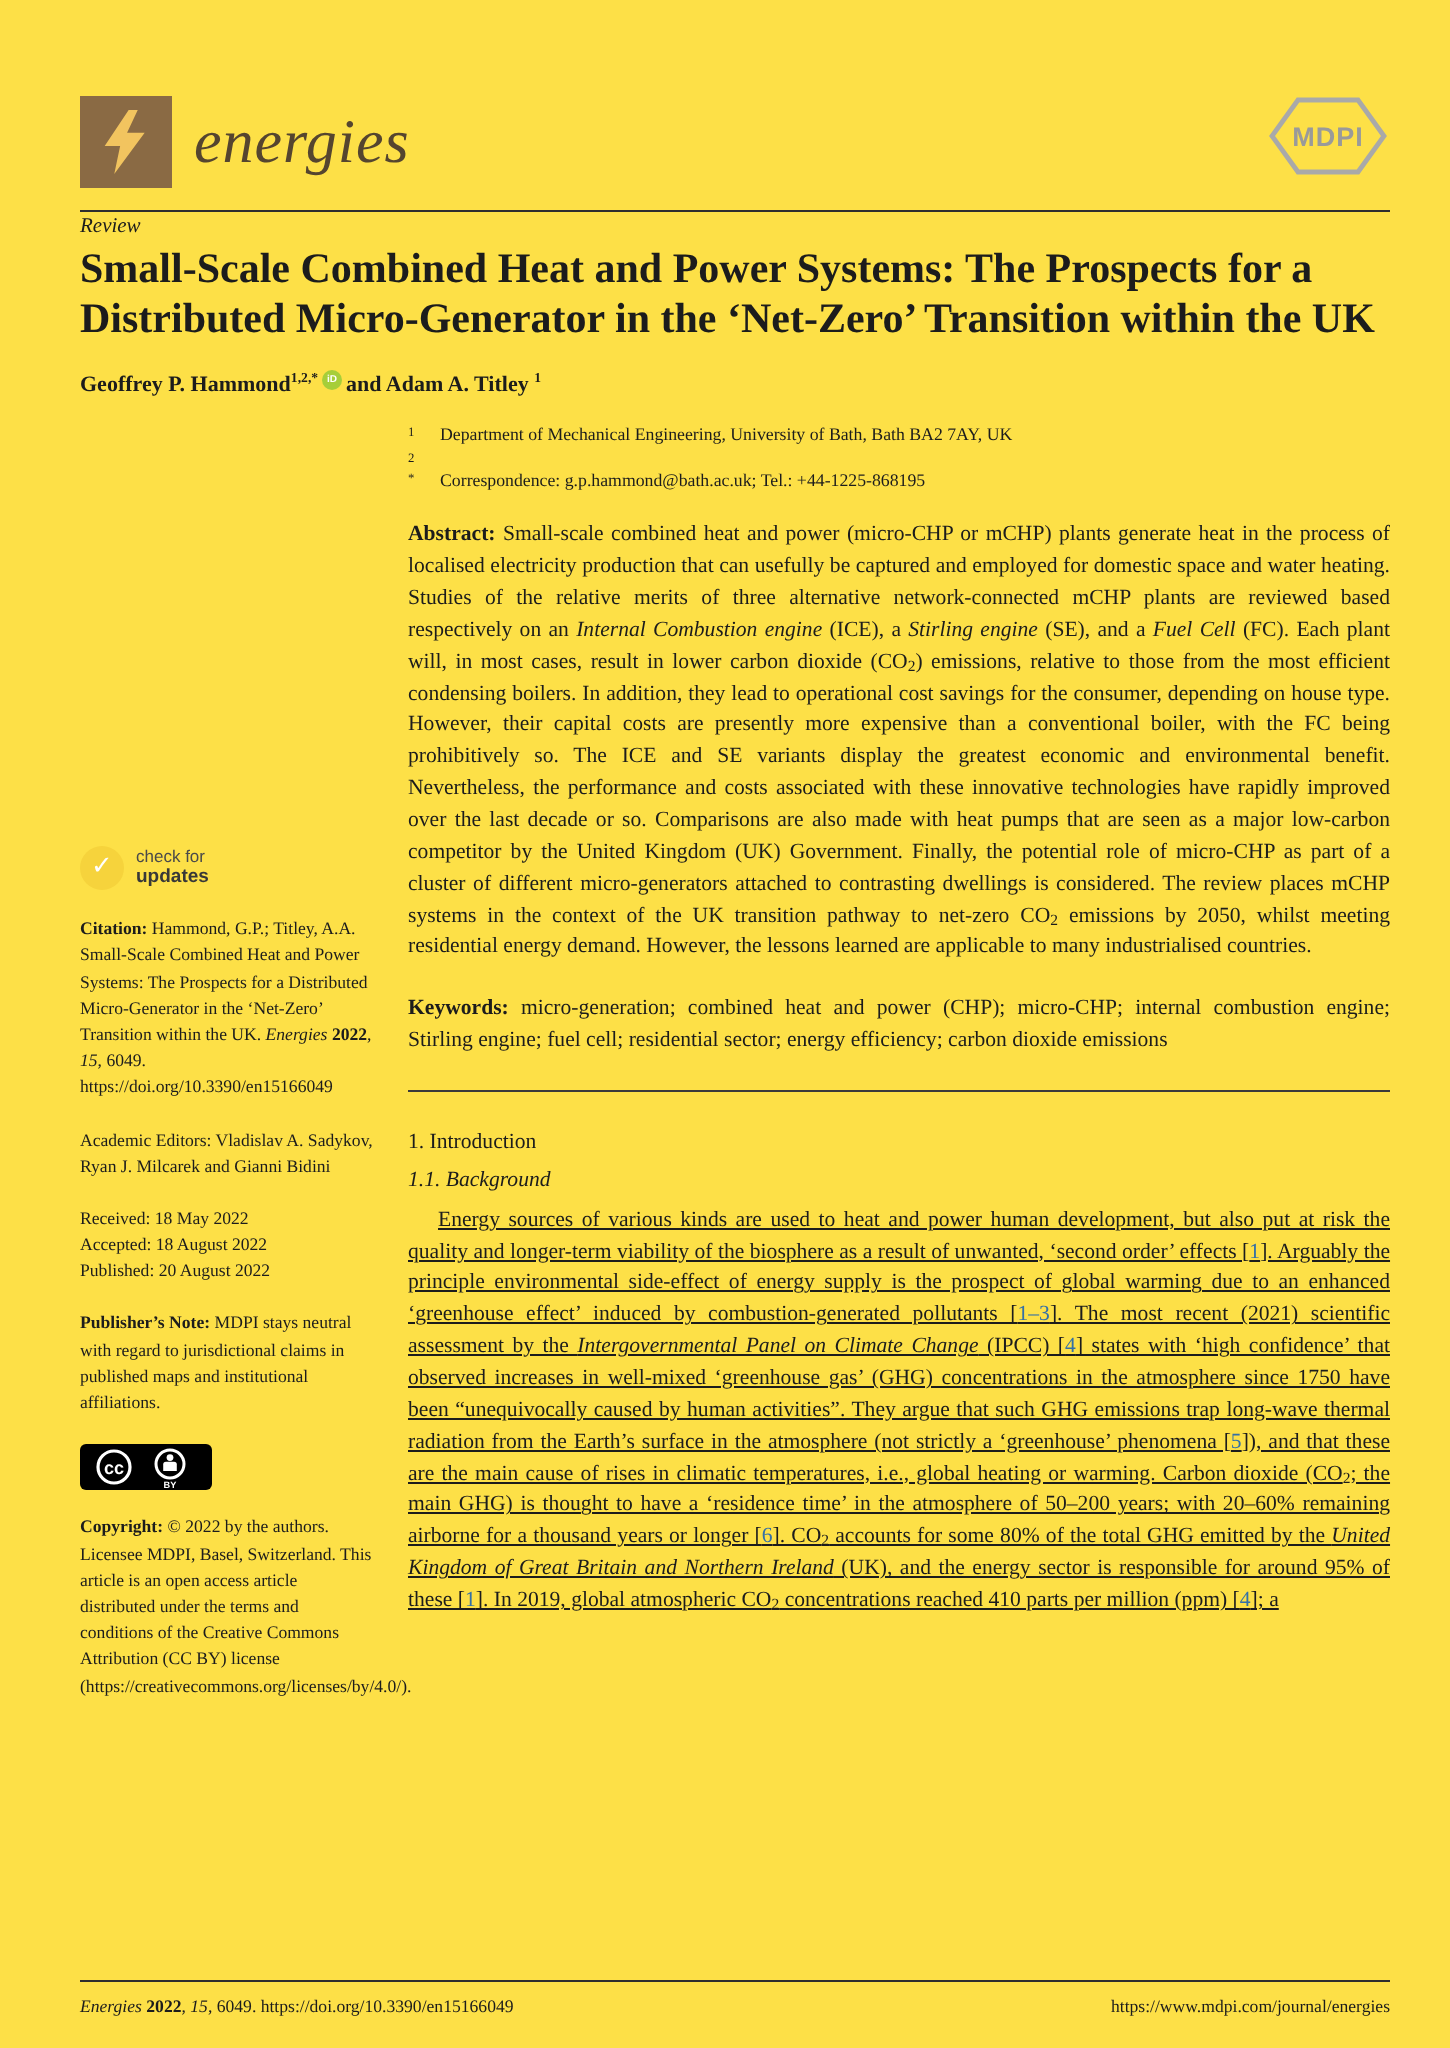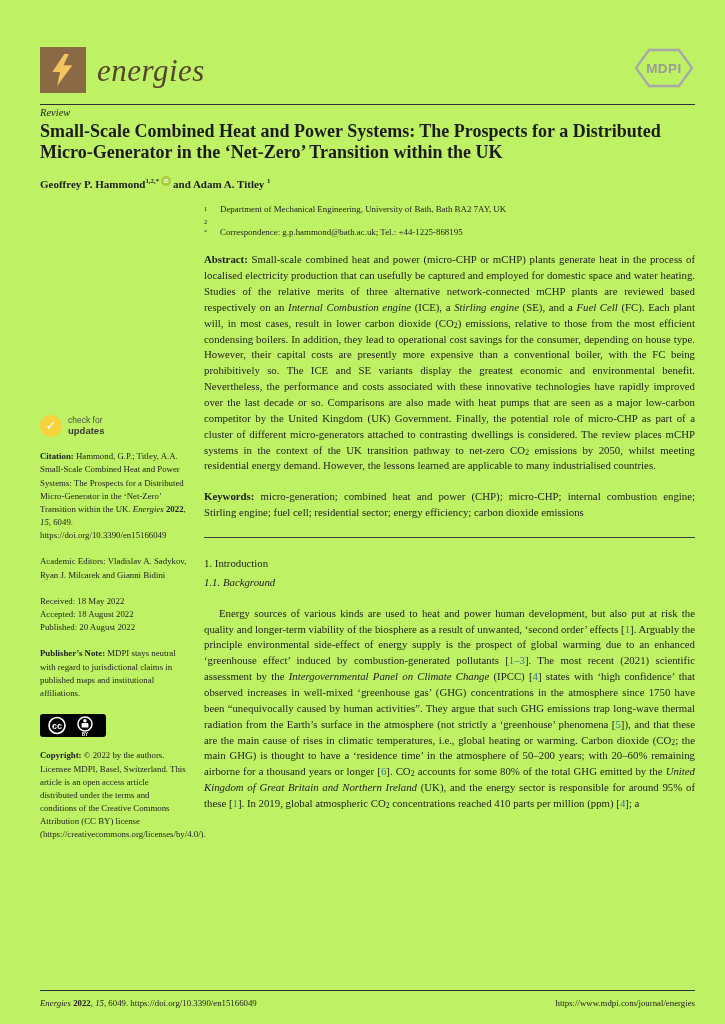--- a/index.html
+++ b/index.html
@@ -1,31 +1,31 @@
 <!DOCTYPE html>
 <html><head>
 <meta charset="utf-8">
 <style>
   html,body{margin:0;padding:0;background:#ffffff;}
   .page{
     width:725px;height:1024px;box-sizing:border-box;
-    padding:46px 30px 16px 40px;margin:0 auto;background:#bef264;
+    padding:46px 30px 16px 40px;margin:0 auto;background:#fde047;
     display:flex;flex-direction:column;
     font-family:"Liberation Serif","DejaVu Serif",serif;color:#1c1c1c;
     overflow:hidden;
   }
   
   .masthead{display:flex;justify-content:space-between;align-items:center;}
   .logo-wrap{display:flex;align-items:center;gap:11px;}
   .logo-square{width:46px;height:46px;background:#8a6a44;display:flex;align-items:center;justify-content:center;}
   .journal-name{font-style:italic;font-size:31px;color:#55452f;letter-spacing:.5px;line-height:1;}
   .masthead-rule{border:none;border-top:1.6px solid #2e2e2e;margin:10px 0 0;}
   
   .article-type{margin-top:2px;font-style:italic;font-size:10.5px;}
-  .article-title{margin-top:3px;font-size:18px;font-weight:bold;line-height:1.18;font-family:Liberation Serif, serif;}
+  .article-title{margin-top:3px;font-size:21px;font-weight:bold;line-height:1.18;font-family:Liberation Serif, serif;}
   .authors{margin-top:13px;font-size:11px;font-weight:bold;}
   .sup{font-size:.62em;vertical-align:super;line-height:0;}
   .orcid{display:inline-block;width:10px;height:10px;border-radius:50%;background:#a6ce39;color:#fff;
          font-family:"Liberation Sans",sans-serif;font-size:5px;font-weight:bold;text-align:center;
          line-height:10px;vertical-align:super;margin:0 2px;cursor:pointer;}
   
   .content{display:flex;gap:16px;margin-top:13px;flex:1;min-height:0;}
   .sidebar{width:148px;flex:none;padding-top:212px;font-size:8.8px;line-height:1.5;text-align:left;}
   .main{flex:1;font-size:10.8px;line-height:1.47;text-align:justify;}
   
@@ -41,21 +41,21 @@
   .copyright{margin-top:8px;}
   
   .affs{font-size:8.9px;line-height:1.45;text-align:left;}
   .aff{display:flex;}
   .aff-marker{width:16px;flex:none;font-size:6.4px;padding-top:1px;}
   .abstract{margin-top:13px;}
   .keywords{margin-top:15px;}
   .kw-divider{border:none;border-top:1px solid #3a3a3a;margin:16px 0 0;}
   .sec-heading{margin-top:18px;font-weight:normal;text-align:left;}
   .sec-subheading{margin-top:3px;font-style:italic;text-align:left;}
-  .body-para{margin-top:15px;text-indent:15px;}
+  .body-para{margin-top:4px;text-indent:15px;text-decoration:underline;}
   
   .rt-b{font-weight:bold;}
   .rt-i{font-style:italic;}
   .rt-ref{color:#3470a6;cursor:pointer;}
   .rt-sub{font-size:.72em;line-height:0;vertical-align:-0.18em;}
   
   .footer{margin-top:auto;}
   .footer-rule{border:none;border-top:1px solid #2e2e2e;margin:0 0 7px;}
   .footer-row{display:flex;justify-content:space-between;font-size:8.8px;}
 </style>

